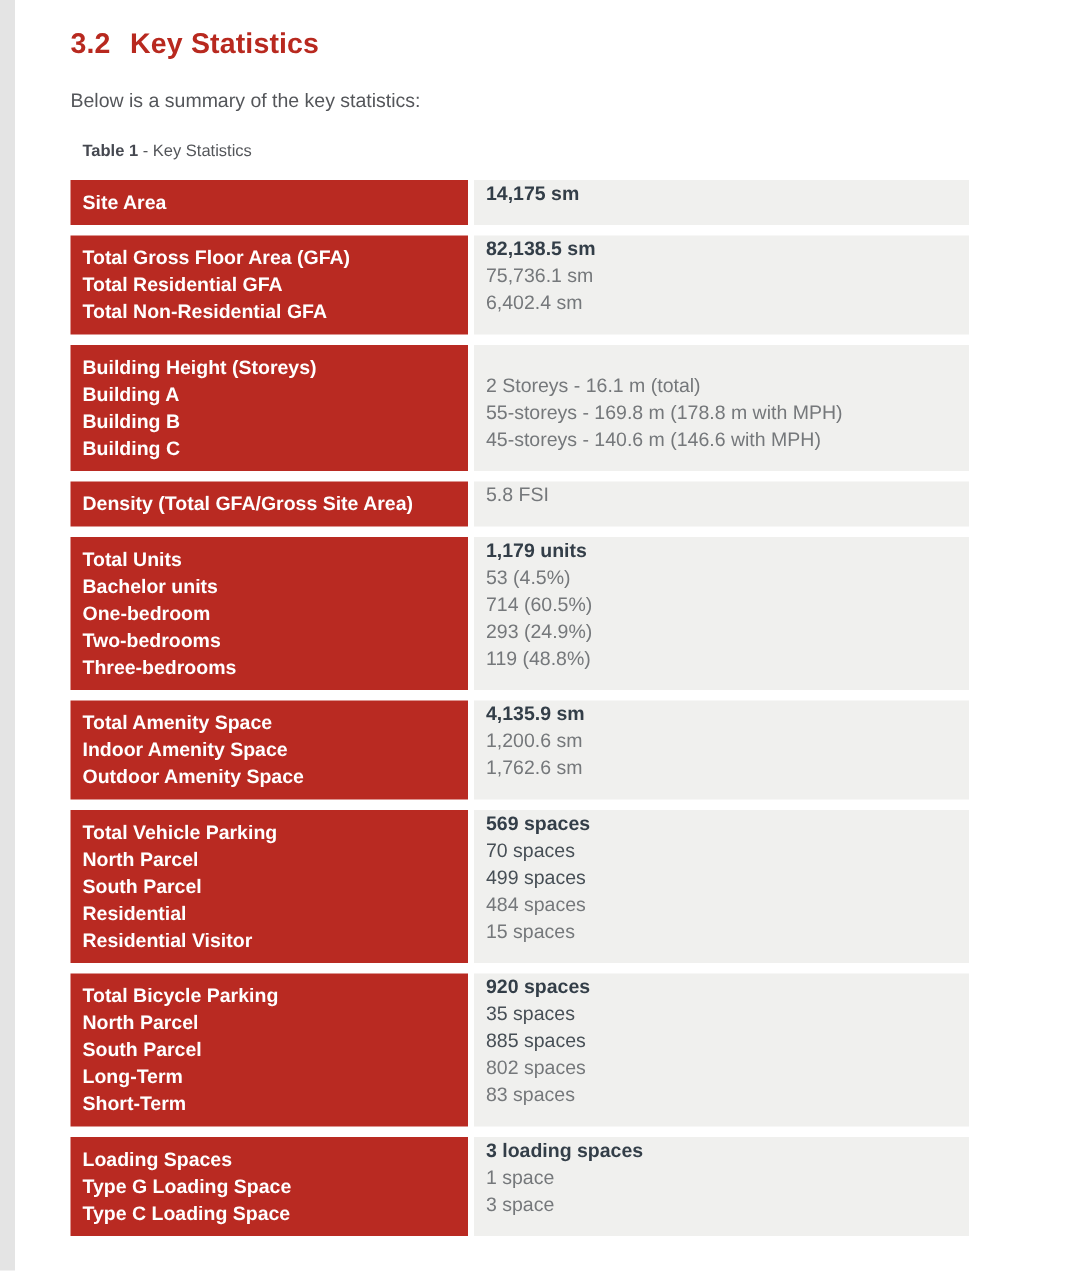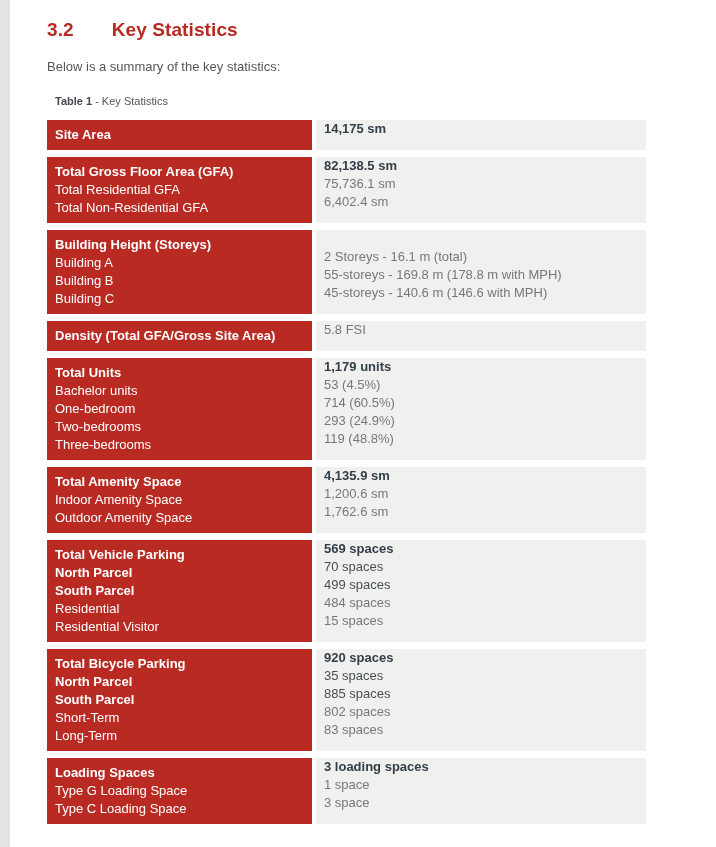--- a/index.html
+++ b/index.html
@@ -23,21 +23,20 @@
     left: 47px; top: 0;
     width: 649px;
   }
   .heading {
     margin-top: 19px;
     color: #b8291f;
     font-size: 19px;
     font-weight: 700;
     letter-spacing: 0.1px;
     display: flex;
-    gap: 25px;
   }
   .heading .num { margin-right: 13px; }
   .intro {
     margin-top: 18px;
     color: #54565a;
     font-size: 13px;
   }
   .table-caption {
     margin-top: 21px;
     margin-left: 8px;
@@ -66,21 +65,21 @@
     background: #f0f0ee;
     padding: 0 8px 6px 8px;
     box-sizing: border-box;
   }
   .line {
     font-size: 13px;
     line-height: 18px;
     min-height: 18px;
     white-space: nowrap;
   }
-  .label-cell .line { color: #ffffff; font-weight: 400; }
+  .label-cell .line { color: #ffffff; font-weight: 700; }
   .label-cell .line.lb { font-weight: 700; }
   .value-cell .line.v-bold  { color: #333e48; font-weight: 700; }
   .value-cell .line.v-dark  { color: #474f56; font-weight: 400; }
   .value-cell .line.v-muted { color: #75787b; font-weight: 400; }
 </style>
 </head>
 <body>
 
 <div class="page-edge"></div>
 
@@ -181,22 +180,22 @@
           <div class="line v-dark">499 spaces</div>
           <div class="line v-muted">484 spaces</div>
           <div class="line v-muted">15 spaces</div>
         </div>
       </div>
       <div class="stat-row">
         <div class="label-cell">
           <div class="line lb">Total Bicycle Parking</div>
           <div class="line lb">North Parcel</div>
           <div class="line lb">South Parcel</div>
+          <div class="line">Long-Term</div>
           <div class="line">Short-Term</div>
-          <div class="line">Long-Term</div>
         </div>
         <div class="value-cell">
           <div class="line v-bold">920 spaces</div>
           <div class="line v-dark">35 spaces</div>
           <div class="line v-dark">885 spaces</div>
           <div class="line v-muted">802 spaces</div>
           <div class="line v-muted">83 spaces</div>
         </div>
       </div>
       <div class="stat-row">

